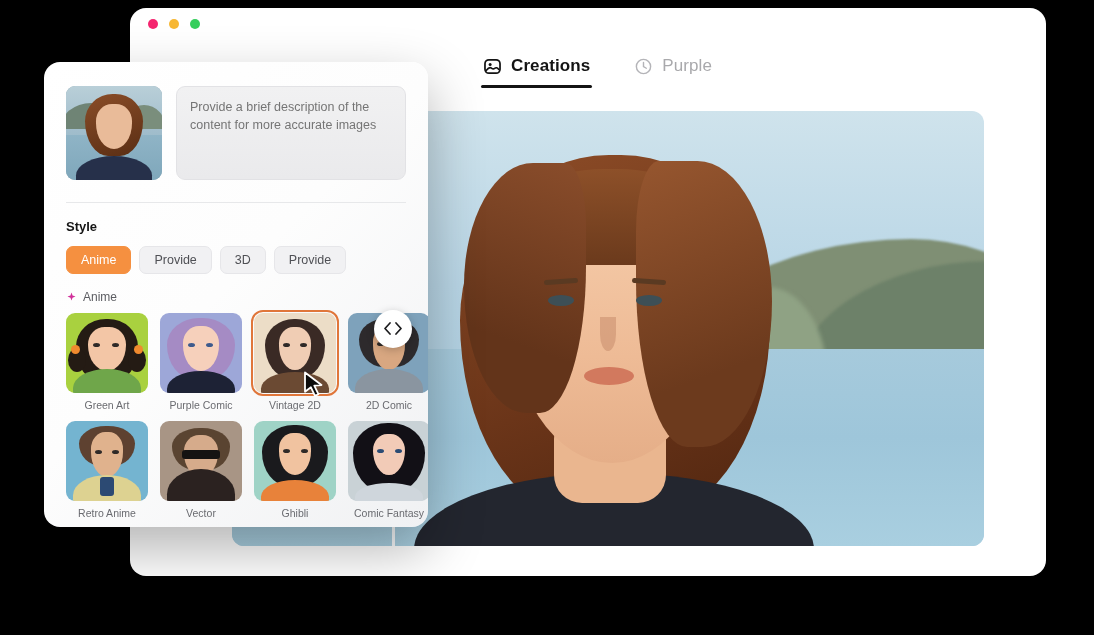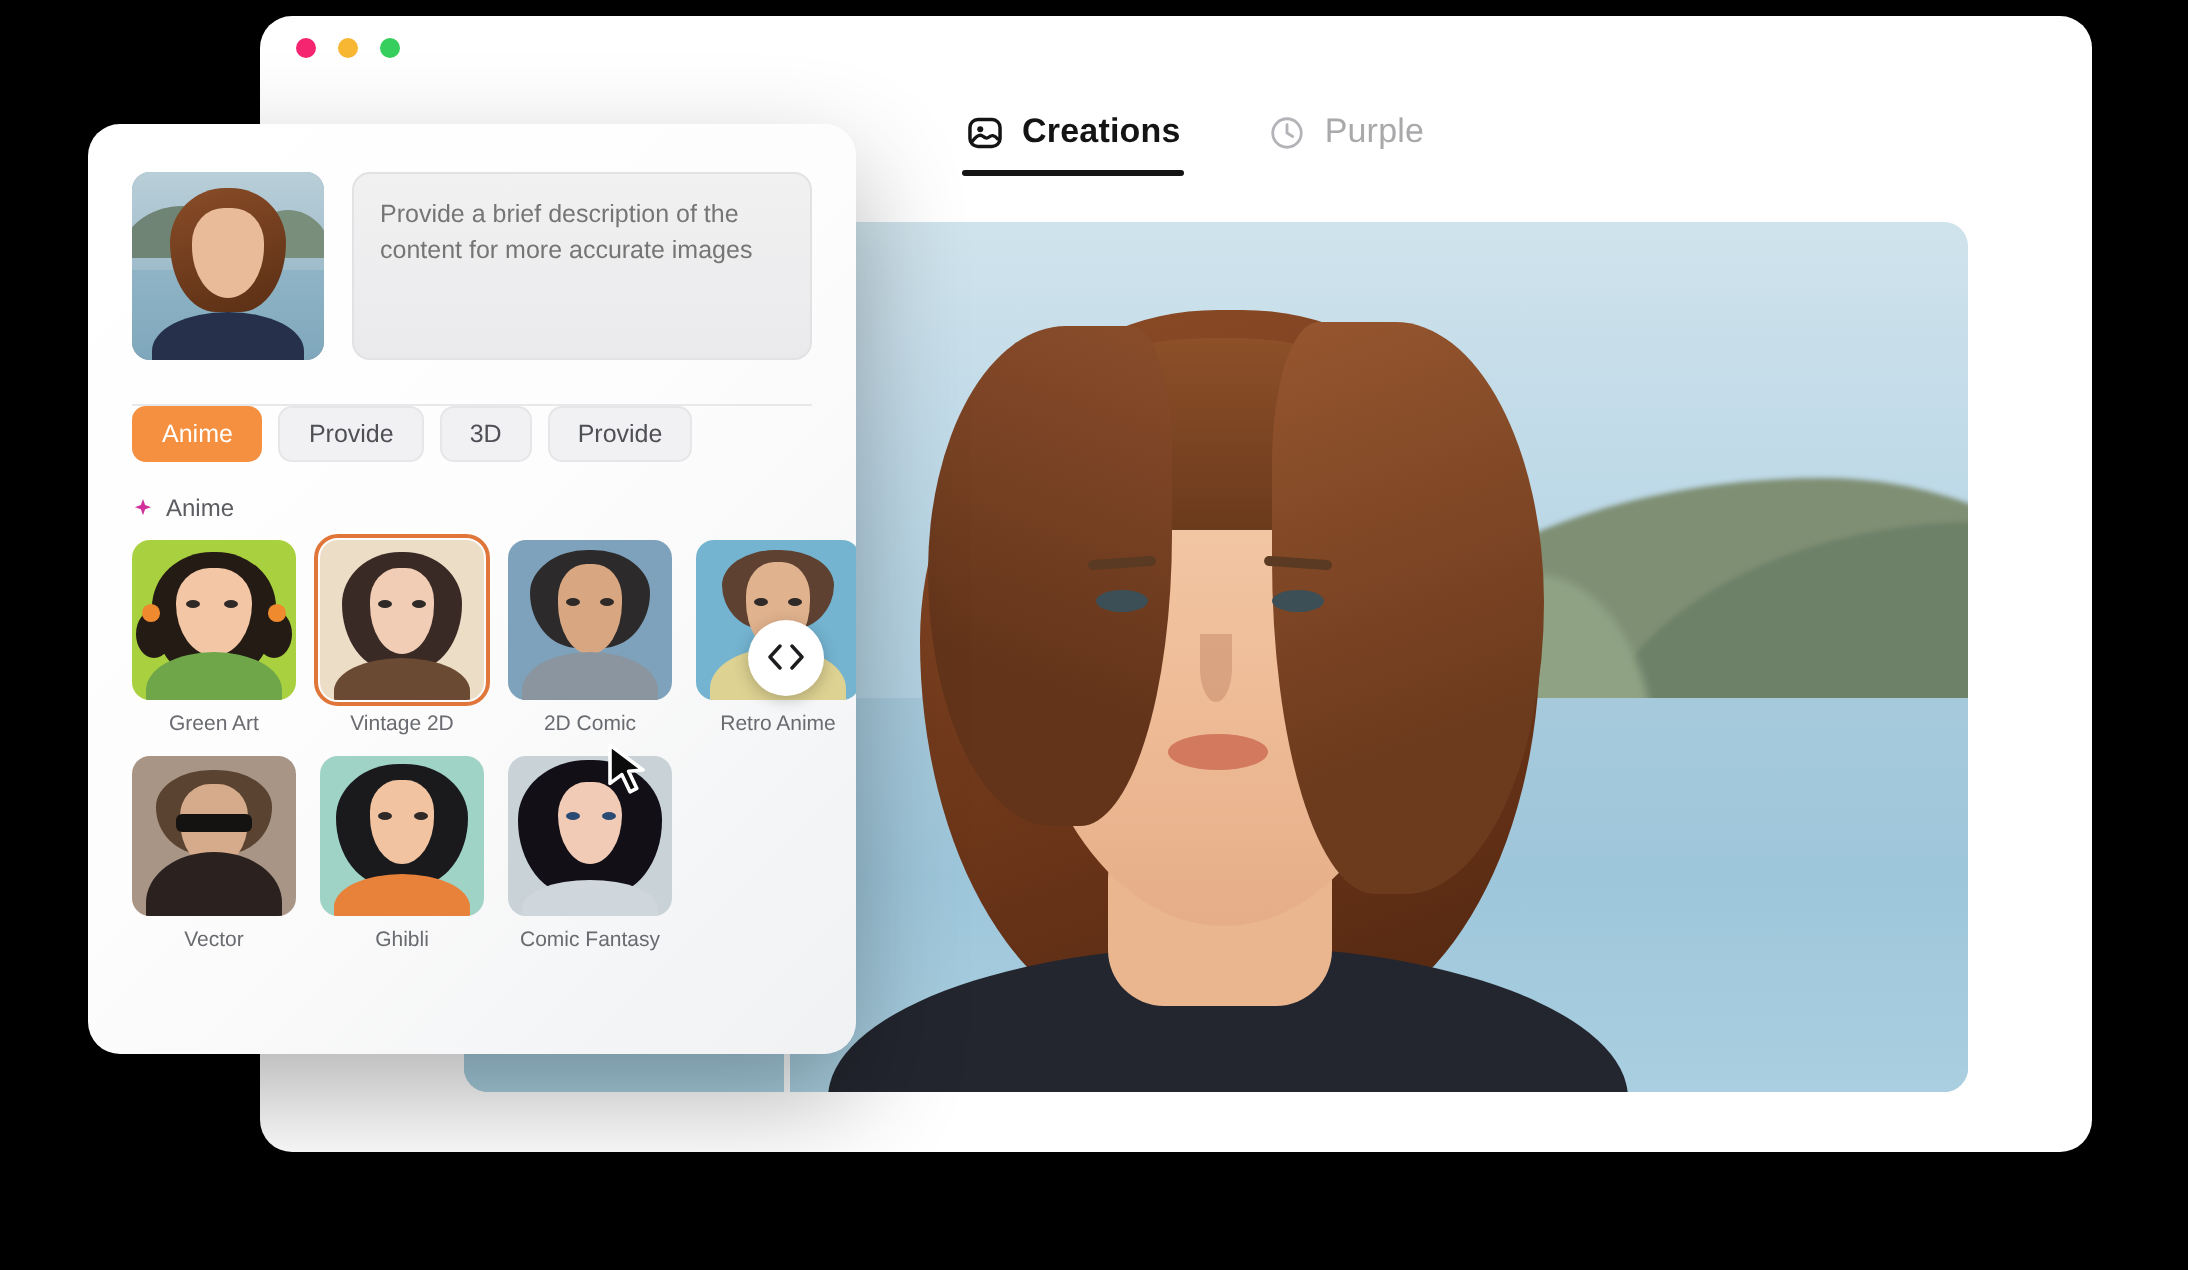--- a/index.html
+++ b/index.html
@@ -291,20 +291,21 @@
           <div class="t-hair"></div>
             <div class="t-face"></div>
             <div class="t-body"></div>
         </div>
       </div>
       <textarea class="prompt-box" placeholder="Provide a brief description of the content for more accurate images" style=""></textarea>
     </div>
 
     <div class="panel-divider"></div>
 
+    <div class="style-title">Style</div>
 
     <div class="chips">
       <div class="chip active">
           <span>Anime</span>
         </div>
       <div class="chip">
           <span>Provide</span>
         </div>
       <div class="chip">
           <span>3D</span>
@@ -333,20 +334,32 @@
             <div class="av-body" style="background:#6fa64a;height:30%"></div>
             <div style="position:absolute;left:2%;top:44%;width:22%;height:30%;background:#241b14;border-radius:50%"></div>
             <div style="position:absolute;right:2%;top:44%;width:22%;height:30%;background:#241b14;border-radius:50%"></div>
             <div style="position:absolute;left:6%;top:40%;width:11%;height:11%;background:#f08a2e;border-radius:50%"></div>
             <div style="position:absolute;right:6%;top:40%;width:11%;height:11%;background:#f08a2e;border-radius:50%"></div>
           </div>
         </div>
         <div class="cap">Green Art</div>
       </div>
 
+      <div class="cell">
+        <div class="card" style="background:#9da7d8">
+          <div class="av">
+            <div class="av-hair" style="left:9%;top:6%;width:82%;height:76%;background:#a58bc4"></div>
+            <div class="av-face" style="left:28%;top:16%;width:44%;height:56%;background:#f6d0bb"></div>
+            <div class="av-eye" style="left:34%;top:37%;background:#3d5a8c"></div>
+              <div class="av-eye" style="left:56%;top:37%;background:#3d5a8c"></div>
+            <div class="av-body" style="background:#1d2235;height:28%"></div>
+          </div>
+        </div>
+        <div class="cap">Purple Comic</div>
+      </div>
 
       <div class="cell selected">
         <div class="card" style="background:#ecddc7">
           <div class="av">
             <div class="av-hair" style="left:13%;top:7%;width:74%;height:74%;background:#3a2a25"></div>
             <div class="av-face" style="left:30%;top:17%;width:40%;height:54%;background:#f0cdb4"></div>
             <div class="av-eye" style="left:35%;top:37%"></div>
               <div class="av-eye" style="left:56%;top:37%"></div>
             <div class="av-body" style="background:#6b4a33;height:26%"></div>
           </div>

